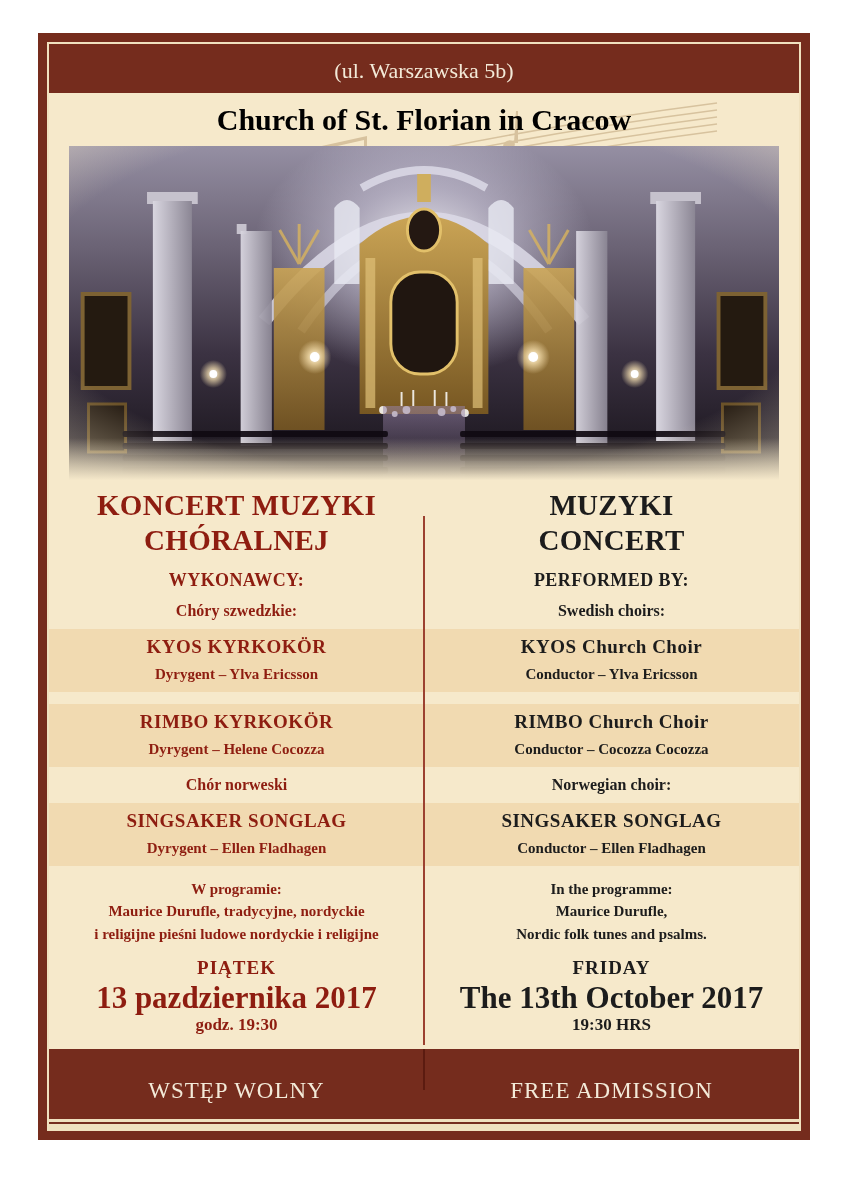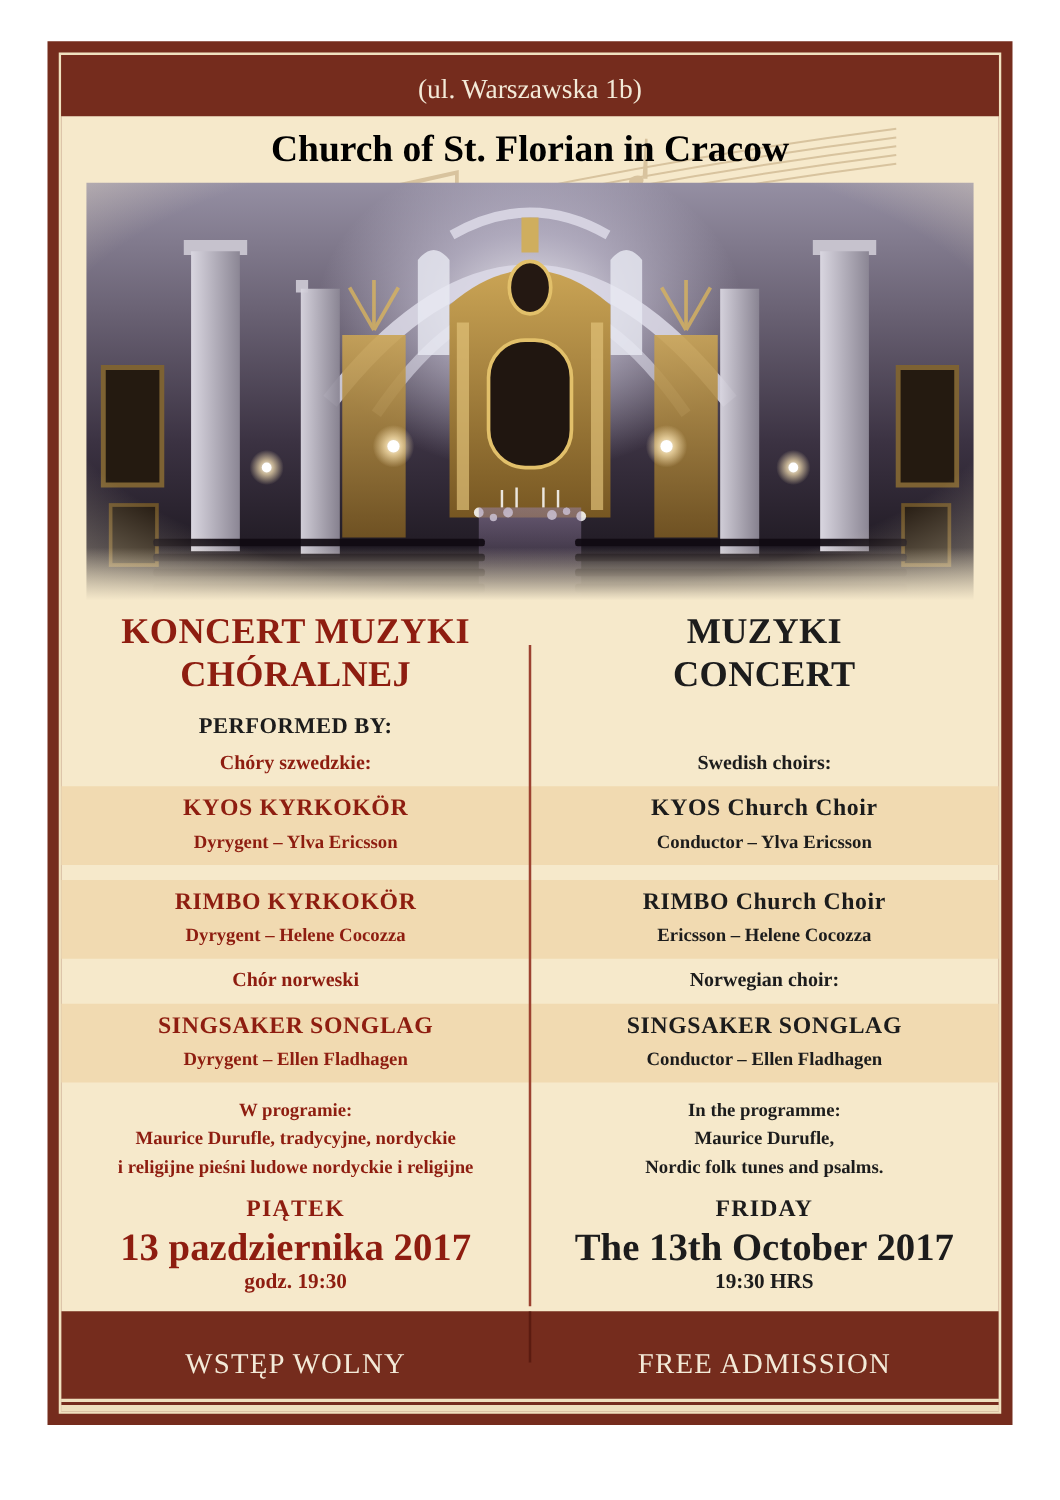--- a/index.html
+++ b/index.html
@@ -55,21 +55,21 @@
   
   .footer{text-align:center;padding-top:13px;}
 </style>
 </head>
 <body>
 
 <div class="poster">
   <div class="inner">
 
     <div class="header-band">
-      <div class="header-address">(ul. Warszawska 1b)</div>
+      <div class="header-address">(ul. Warszawska 5b)</div>
     </div>
 
     <div class="content">
 
       <svg class="music-decoration" width="700" height="235" viewBox="0 0 700 235">
         <g stroke="#b99d72" stroke-width="1.6" fill="none">
           <path d="M28,152 C200,92 420,42 668,10"></path>
           <path d="M28,159 C200,99 420,49 668,17"></path>
           <path d="M28,166 C200,106 420,56 668,24"></path>
           <path d="M28,173 C200,113 420,63 668,31"></path>
@@ -205,20 +205,21 @@
             <div>KONCERT MUZYKI</div>
             <div>CHÓRALNEJ</div>
           </div>
           <div class="cell en">
             <div>MUZYKI</div>
             <div>CONCERT</div>
           </div>
         </div>
 
         <div class="row performers">
+          <div class="cell pl">WYKONAWCY:</div>
           <div class="cell en">PERFORMED BY:</div>
         </div>
 
         <div class="row group">
           <div class="cell pl">Chóry szwedzkie:</div>
           <div class="cell en">Swedish choirs:</div>
         </div>
 
         <div class="row stripe">
           <div class="cell pl">
@@ -233,21 +234,21 @@
 
         <div class="row gap"></div>
 
         <div class="row stripe">
           <div class="cell pl">
             <div class="choir-name">RIMBO KYRKOKÖR</div>
             <div class="choir-cond">Dyrygent – Helene Cocozza</div>
           </div>
           <div class="cell en">
             <div class="choir-name">RIMBO Church Choir</div>
-            <div class="choir-cond">Ericsson – Helene Cocozza</div>
+            <div class="choir-cond">Conductor – Cocozza Cocozza</div>
           </div>
         </div>
 
         <div class="row group">
           <div class="cell pl">Chór norweski</div>
           <div class="cell en">Norwegian choir:</div>
         </div>
 
         <div class="row stripe">
           <div class="cell pl">

